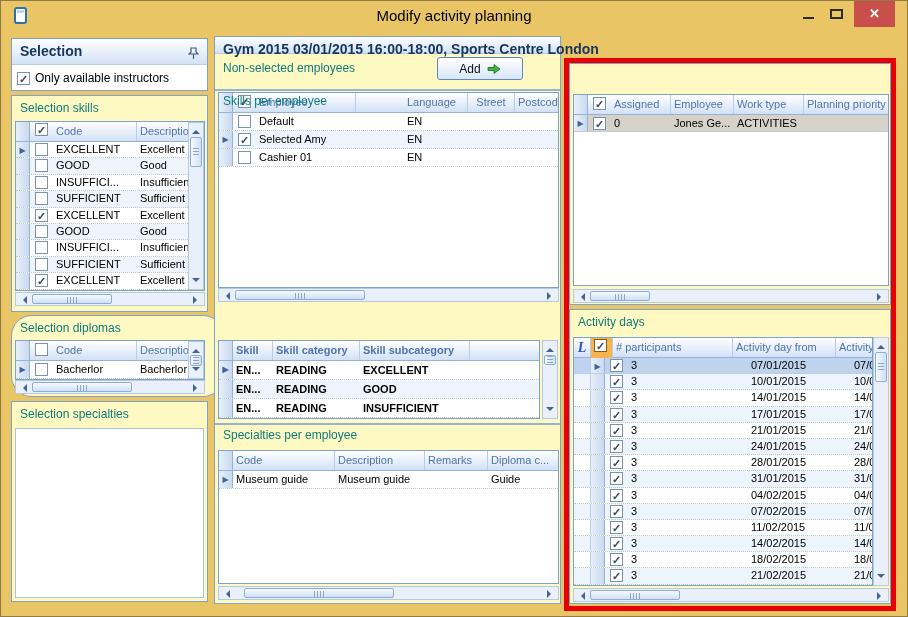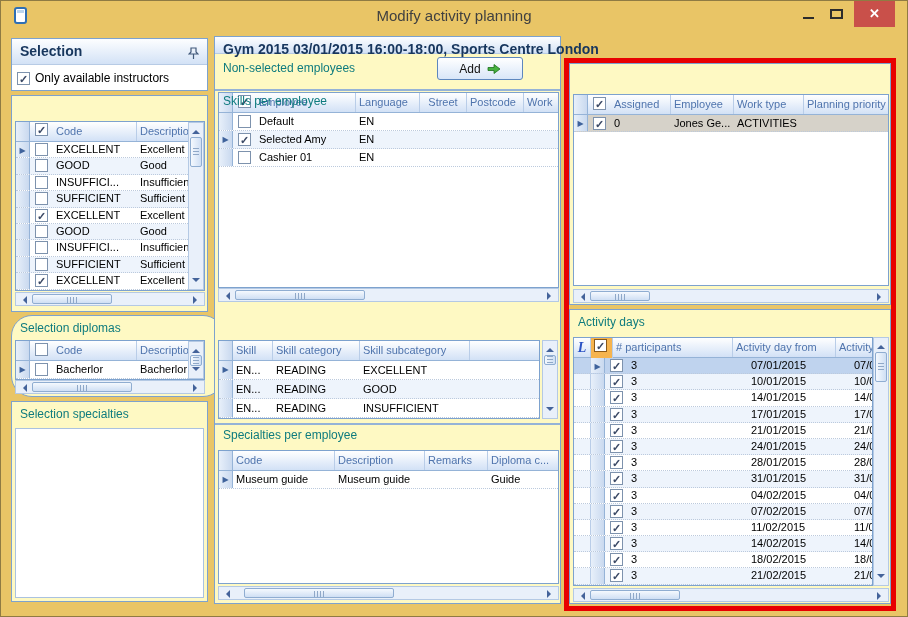--- a/index.html
+++ b/index.html
@@ -1,20 +1,20 @@
 <!DOCTYPE html>
 <html><head>
 <meta charset="utf-8">
 <style>
   html,body{margin:0;padding:0;background:#555;}
   *{box-sizing:border-box;font-family:"Liberation Sans",sans-serif;}
   #win{position:relative;width:908px;height:617px;background:#e9c566;border:1px solid #8f7b43;overflow:hidden;}
   
   #titlebar{position:absolute;left:0;top:0;width:100%;height:30px;background:#e9c566;}
-  #title{position:absolute;left:0;right:0;top:6px;text-align:center;font-size:15px;color:#404040;}
+  #title{position:absolute;left:0;right:0;top:6px;text-align:center;font-size:15px;color:#000000;}
   #appicon{position:absolute;left:13px;top:6px;width:13px;height:17px;border:2px solid #2f6fb4;border-radius:3px;background:#fff;}
   #appicon::before{content:"";position:absolute;left:1px;right:1px;top:1px;height:3px;background:#bcd6ee;}
   #btn-min{position:absolute;left:802px;top:16px;width:11px;height:2px;background:#2c2c2c;}
   #btn-max{position:absolute;left:829px;top:8px;width:13px;height:10px;border:2px solid #2c2c2c;background:transparent;}
   #btn-close{position:absolute;left:853px;top:0;width:41px;height:26px;background:#c9504a;color:#fff;text-align:center;line-height:26px;font-size:13px;font-weight:bold;}
   
   .panel{position:absolute;background:#fef9c3;border:1px solid #7da2ce;}
   .sect-label{color:#0e7b7e;font-size:12px;padding:5px 0 0 8px;}
   .hdr-grad{background:linear-gradient(#fdfeff,#d3e2f6);}
   .big-title{font-weight:bold;font-size:14px;color:#17365d;}
@@ -44,21 +44,21 @@
   .arr{position:absolute;width:0;height:0;border:4px solid transparent;}
   .arr.l{border-right-color:#44639a;left:3px;top:3px;}
   .arr.r{border-left-color:#44639a;right:3px;top:3px;}
   .arr.u{border-bottom-color:#44639a;left:3px;top:3px;}
   .arr.d{border-top-color:#44639a;left:3px;bottom:3px;}
   
   .btn{position:absolute;display:flex;align-items:center;justify-content:center;gap:6px;background:linear-gradient(#ffffff,#d8e6f8);border:1px solid #5d87be;border-radius:3px;font-size:12px;color:#111;}
   
   .sk1{width:84px;} .sk2{width:72px;}
   
-  .n1{width:100px;} .n2{width:64px;} .n3{width:47px;text-align:center;} .n4{width:57px;} .n5{width:40px;}
+  .n1{width:100px;} .n2{width:64px;margin-left:48px;} .n3{width:47px;text-align:center;} .n4{width:57px;} .n5{width:40px;}
   
   .s1{width:40px;} .s2{width:87px;} .s3{width:110px;}
   
   .p1{width:102px;} .p2{width:90px;} .p3{width:63px;} .p4{width:70px;}
   
   .e1{width:60px;} .e2{width:63px;} .e3{width:70px;} .e4{width:93px;}
   
   .yL{width:17px;flex:none;text-align:center;font-family:"Liberation Serif",serif;font-weight:bold;font-style:italic;color:#2b52c4;font-size:14px;border-right:1px solid #b9cde8;}
   .y1{width:120px;} .y2{width:103px;} .y3{width:44px;}
   .g-days .grow{height:16.2px;line-height:15px;}
@@ -91,20 +91,21 @@
           <line x1="5.5" y1="7" x2="5.5" y2="12" stroke="#41597a" stroke-width="1.2"></line>
         </svg>
     </div>
     <div style="background:#fff;height:25px;display:flex;align-items:center;">
       <span class="cb cbh on">✓</span>
       <span style="font-size:12px;">Only available instructors</span>
     </div>
   </div>
 
   <div class="panel" style="left:10px;top:94px;width:197px;height:217px;">
+    <div class="sect-label">Selection skills</div>
     <div class="grid g-skills" style="left:3px;top:25px;width:190px;height:170px;">
       <div class="ghead">
         <span class="selc" style="height:19px;"></span>
         <span class="cb cbh on">✓</span>
         <span class="c sk1">Code</span>
         <span class="c sk2 fill">Description</span>
       </div>
       <div id="skills-rows">
           <div class="grow ">
             <span class="selc">▶</span>
@@ -271,21 +272,21 @@
     </div>
     <div class="hs" style="left:3px;top:251px;width:341px;">
       <span class="arr l"></span>
         <span class="arr r"></span>
       <div class="hthumb" style="left:16px;width:130px;"></div>
     </div>
 
     <div style="border-top:2px solid #95b3d7;position:relative;top:7px;">
       <span class="sect-label">Skills per employee</span>
     </div>
-    <div class="grid g-skemp" style="left:3px;top:303px;width:322px;height:79px;">
+    <div class="grid g-skemp" style="left:3px;top:303px;width:322px;height:79px;font-weight:bold;">
       <div class="ghead">
         <span class="selc" style="height:19px;"></span>
         <span class="c s1">Skill</span>
         <span class="c s2">Skill category</span>
         <span class="c s3">Skill subcategory</span>
         <span class="c fill"></span>
       </div>
       <div id="skemp-rows">
           <div class="grow ">
             <span class="selc">▶</span>

